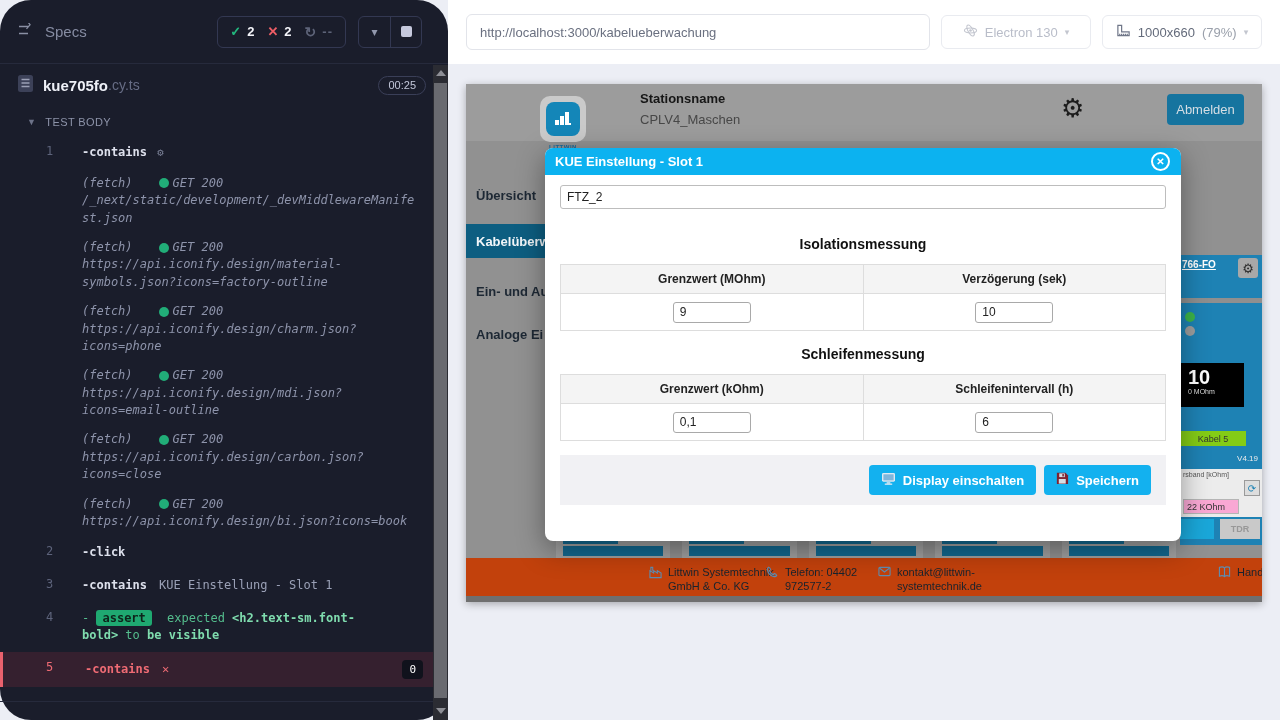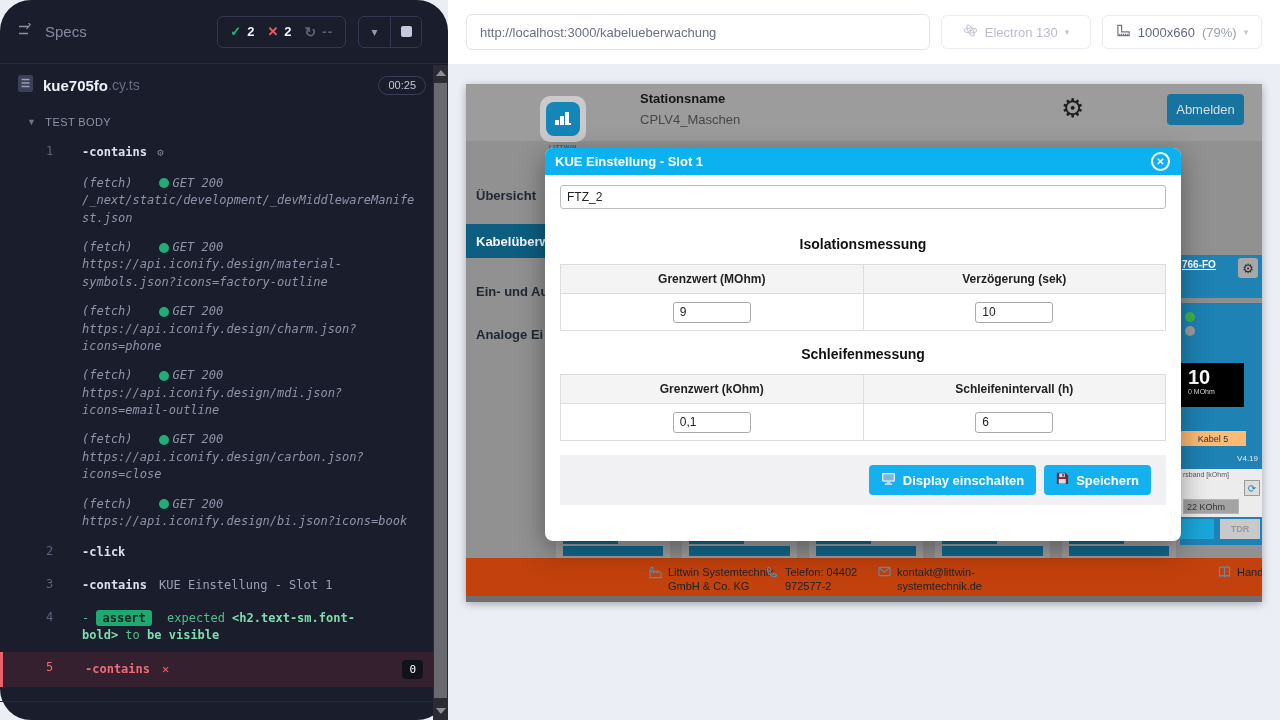--- a/index.html
+++ b/index.html
@@ -85,26 +85,26 @@
   .sc-bar { position:absolute; bottom:2px; left:7px; right:7px; height:10px; background:#13688f; }
 
   .bg-card { position:absolute; right:0; top:171px; width:82px; height:290px; background:#1e82b4; overflow:hidden; color:#fff; }
   .bgc-head { position:absolute; top:4px; left:2px; font-size:10px; font-weight:bold;text-decoration:underline; }
   .bgc-gearbox { position:absolute; top:3px; right:4px; width:20px; height:20px; background:#a8a8a8; border-radius:3px; color:#2e2e2e; display:flex; align-items:center; justify-content:center; font-size:13px; }
   .bgc-split { position:absolute; top:43px; left:0; right:0; height:5px; background:#8f8f8f; }
   .bgc-dot { position:absolute; left:5px; width:10px; height:10px; border-radius:50%; }
   .bgc-display { position:absolute; top:108px; left:0; width:64px; height:44px; background:#000; padding:3px 6px 0 8px; }
   .bgc-dv { font-size:20px; font-weight:bold; line-height:1.1; }
   .bgc-du { font-size:7px; color:#ddd; }
-  .bgc-cable { position:absolute; top:176px; left:0; width:66px; height:15px; background:#fdba74; color:#333; font-size:9px; display:flex; align-items:center; justify-content:center; }
+  .bgc-cable { position:absolute; top:176px; left:0; width:66px; height:15px; background:#84cc16; color:#333; font-size:9px; display:flex; align-items:center; justify-content:center; }
   .bgc-ver { position:absolute; top:199px; right:4px; font-size:8px; color:#ececec;text-align:right; }
   .bgc-panel { position:absolute; top:214px; left:0; right:0; height:48px; background:#ececec; color:#555; }
   .bgc-band { position:absolute; top:2px; left:3px; font-size:7px; }
   .bgc-refresh { position:absolute; top:11px; right:2px; width:16px; height:16px; border:1px solid #9a9a9a; background:#ddd; color:#1e82b4; font-size:10px; display:flex; align-items:center; justify-content:center; }
-  .bgc-val { position:absolute; top:30px; left:3px; width:56px; height:15px; background:#a3a3a3; border:1px solid #b5b5b5; font-size:9px; color:#333; display:flex; align-items:center; padding-left:3px; }
+  .bgc-val { position:absolute; top:30px; left:3px; width:56px; height:15px; background:#f9a8d4; border:1px solid #b5b5b5; font-size:9px; color:#333; display:flex; align-items:center; padding-left:3px; }
   .bgc-btn-teal { position:absolute; bottom:6px; left:0; width:34px; height:20px; background:#1aa7d9; }
   .bgc-btn-tdr { position:absolute; bottom:6px; right:2px; width:40px; height:20px; background:#c9c9c9; color:#989898; font-weight:bold; font-size:9px; display:flex; align-items:center; justify-content:center; }
 
   .app-footer { position:absolute; bottom:0; left:0; right:0; height:44px; background:#c2410c; font-size:11px; color:#18232e; }
   .fitem { position:absolute; display:flex; gap:5px; align-items:flex-start; line-height:1.3; }
   .ficon { flex:0 0 14px; margin-top:1px; color:#5f8cb0; }
   .footer-edge { position:absolute; bottom:0; left:0; right:0; height:6px; background:#6f6f6f; }
 
   
   .modal { position:absolute; left:79px; top:64px; width:636px; height:393px; background:#fff; border-radius:8px; box-shadow:0 8px 28px rgba(0,0,0,.38); z-index:5; }

